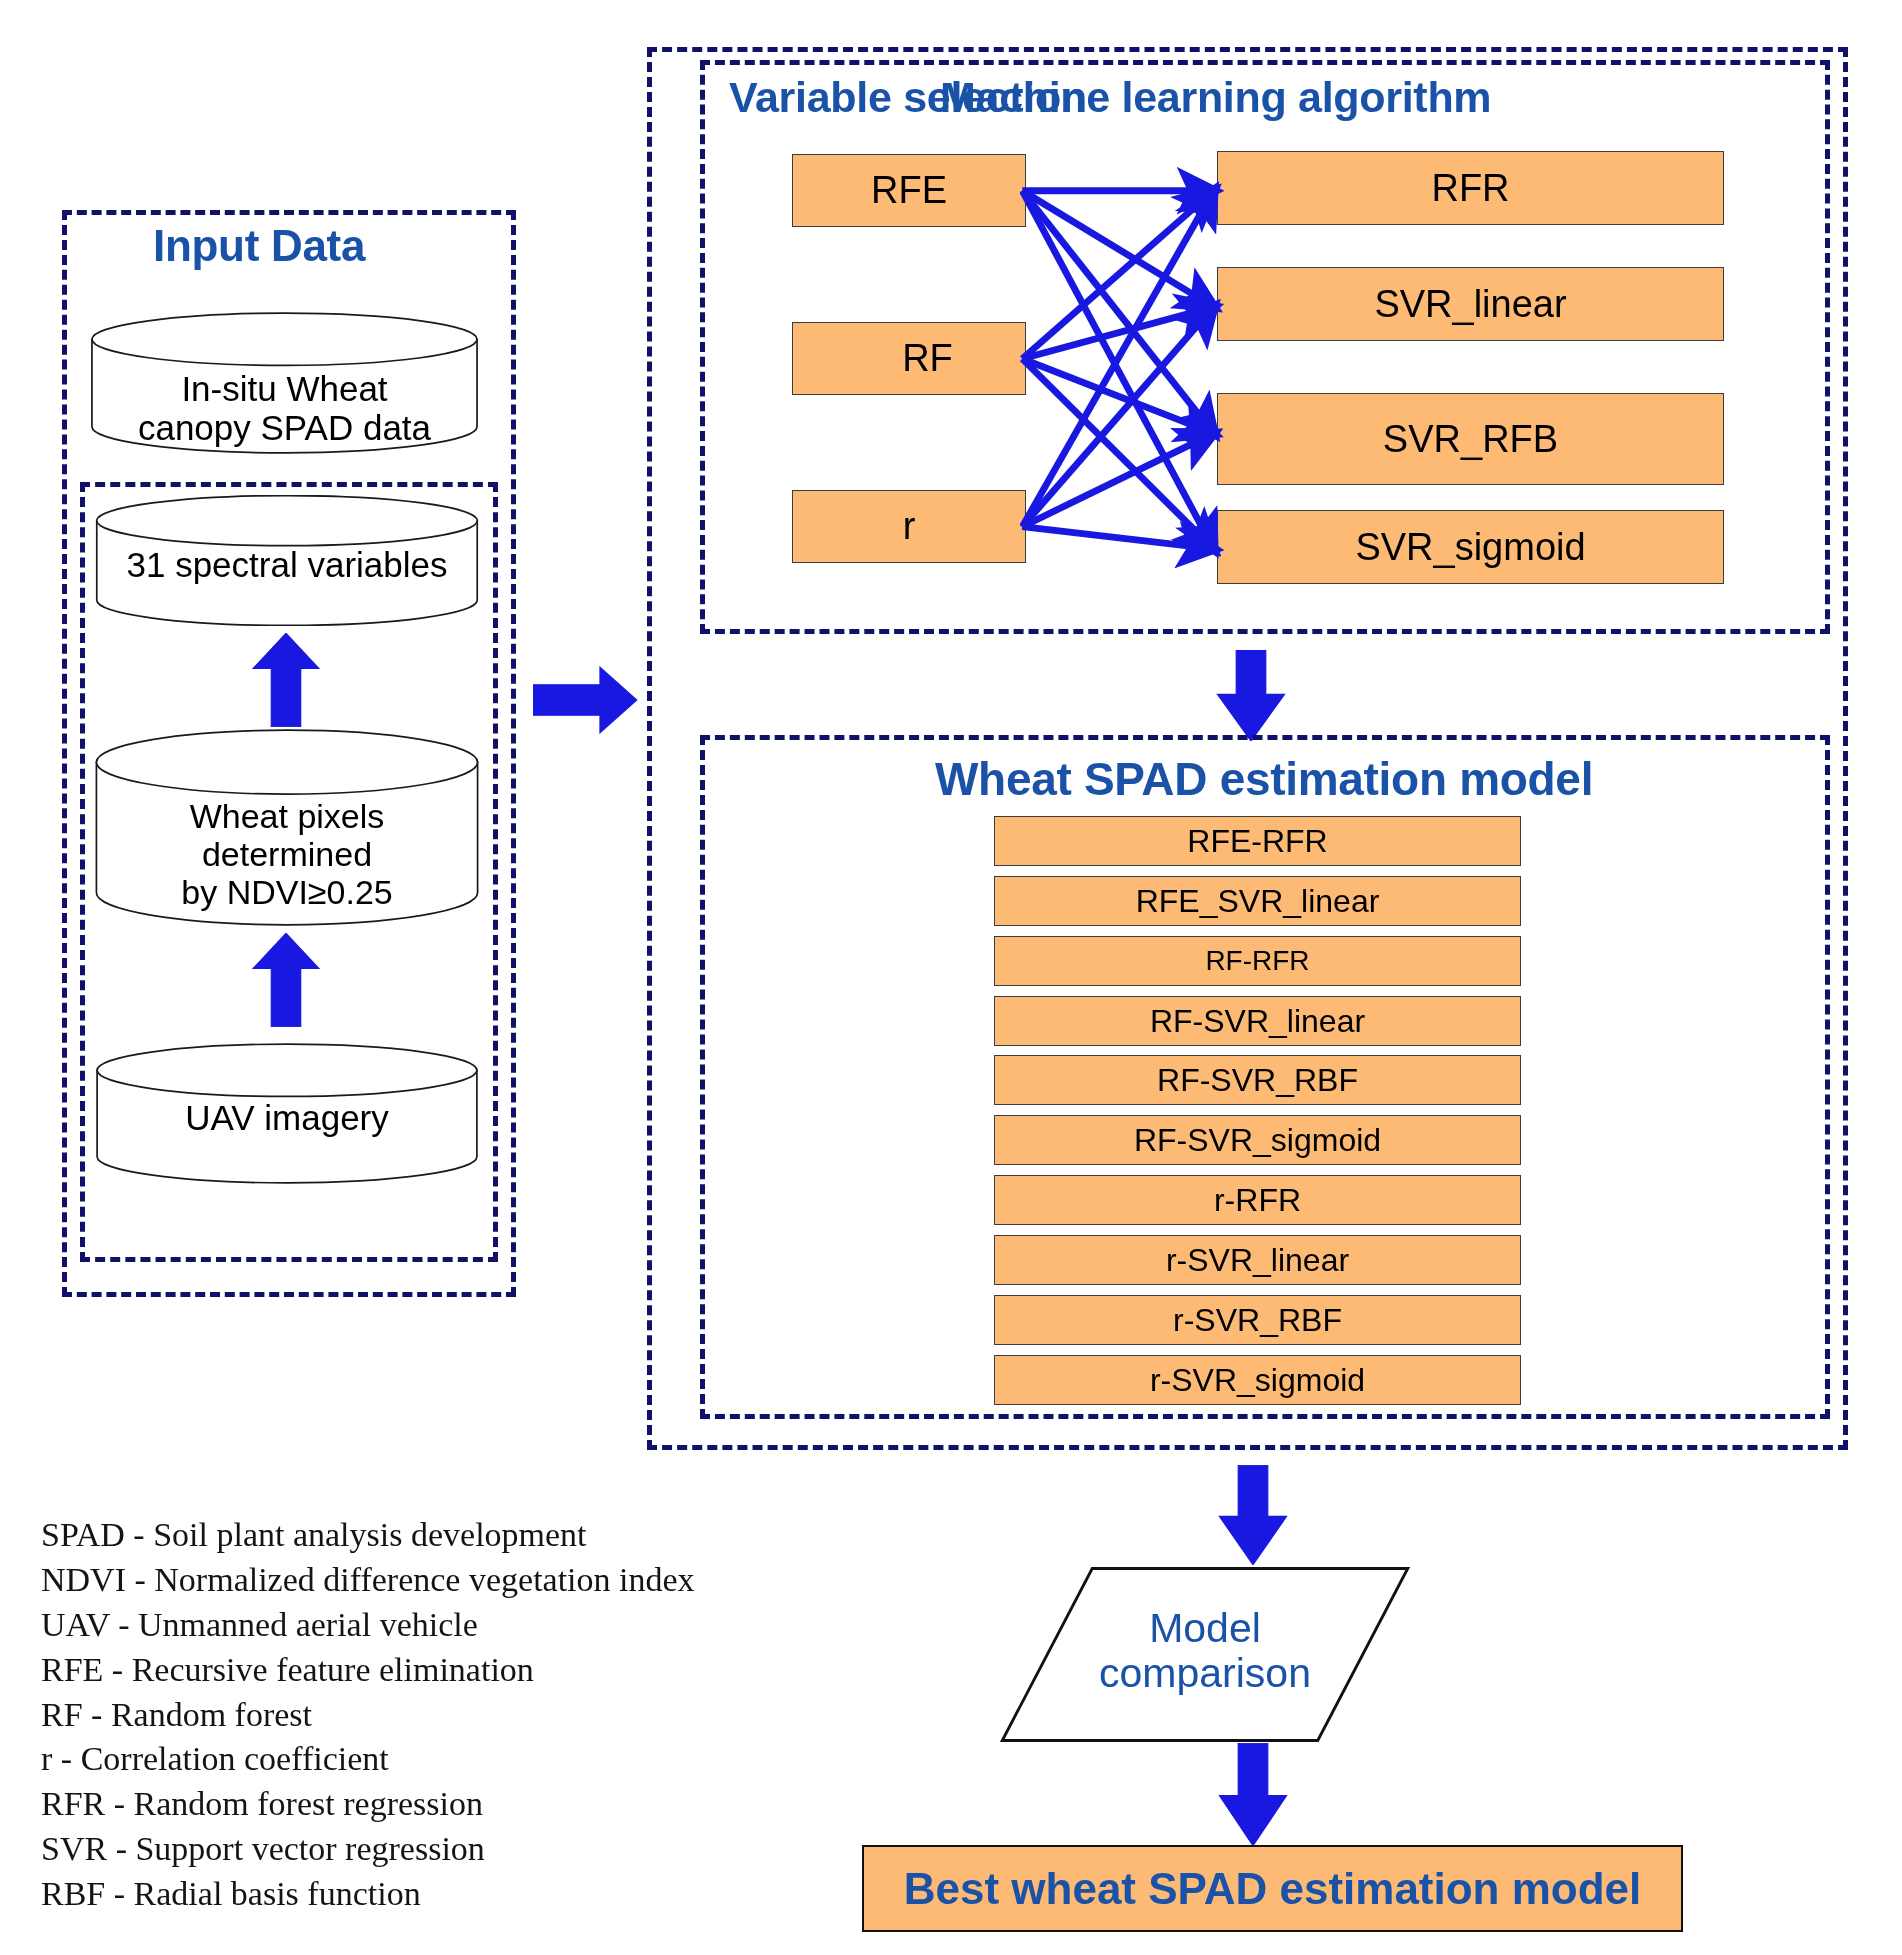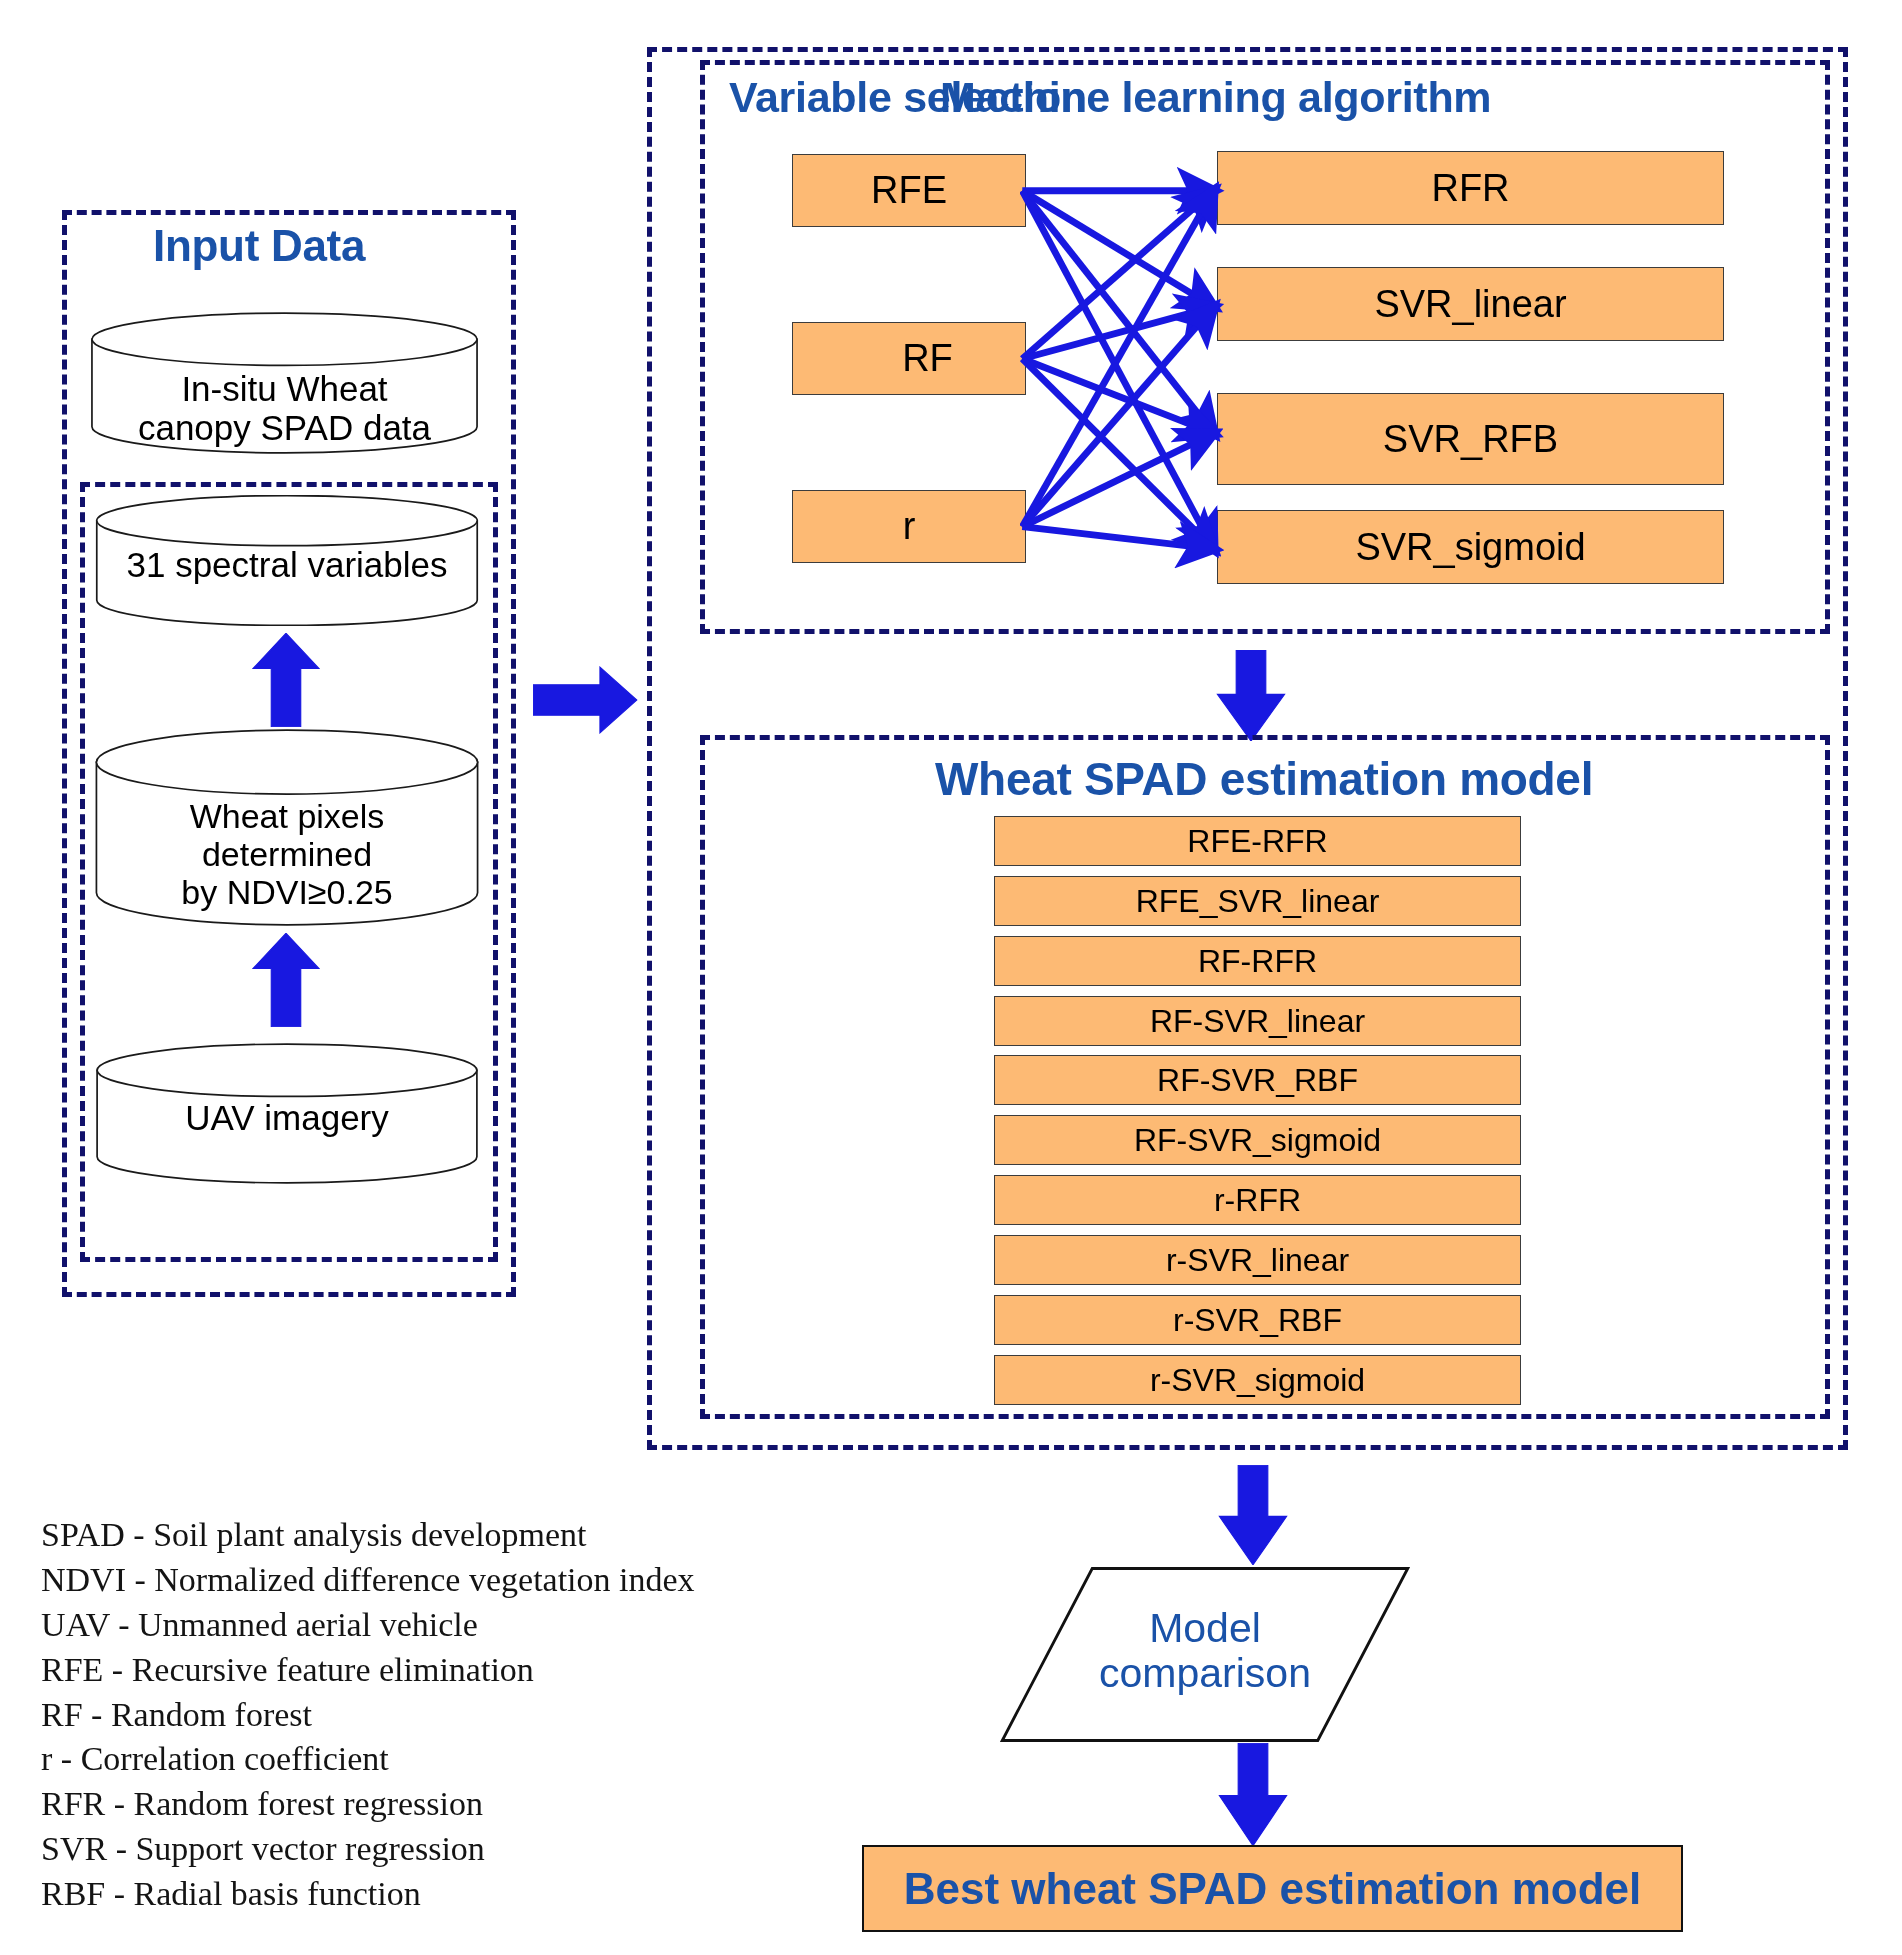--- a/index.html
+++ b/index.html
@@ -229,21 +229,21 @@
   <div class="dashed-box" style="left:700px; top:735px; width:1130px; height:684px;"></div>
 
   <div class="section-title" style="left:915px; top:752px; font-size:46px;margin-left:20px;">Wheat SPAD estimation model</div>
 
   <div class="node-box" style="left:994px; top:816px; width:527px; height:50px; font-size:32px;">
     <span>RFE-RFR</span>
   </div>
   <div class="node-box" style="left:994px; top:876px; width:527px; height:50px; font-size:32px;">
     <span>RFE_SVR_linear</span>
   </div>
-  <div class="node-box" style="left:994px; top:936px; width:527px; height:50px; font-size:32px;">
+  <div class="node-box" style="left:994px; top:936px; width:527px; height:50px; font-size:28px;">
     <span>RF-RFR</span>
   </div>
   <div class="node-box" style="left:994px; top:996px; width:527px; height:50px; font-size:32px;">
     <span>RF-SVR_linear</span>
   </div>
   <div class="node-box" style="left:994px; top:1055px; width:527px; height:50px; font-size:32px;">
     <span>RF-SVR_RBF</span>
   </div>
   <div class="node-box" style="left:994px; top:1115px; width:527px; height:50px; font-size:32px;">
     <span>RF-SVR_sigmoid</span>

